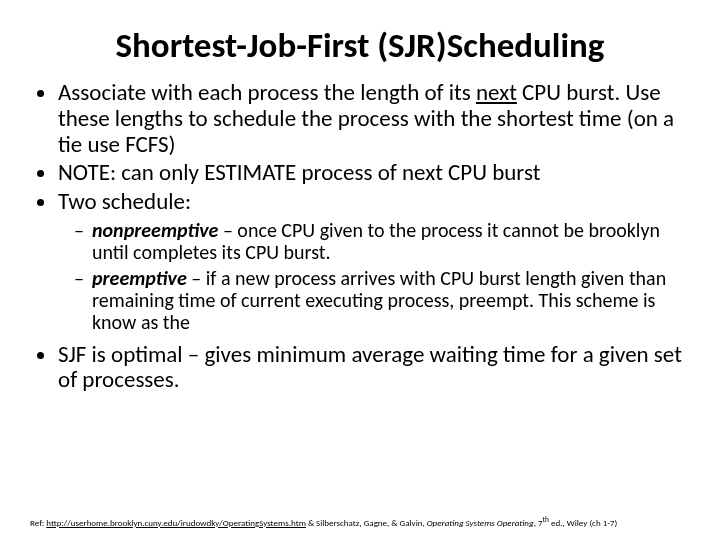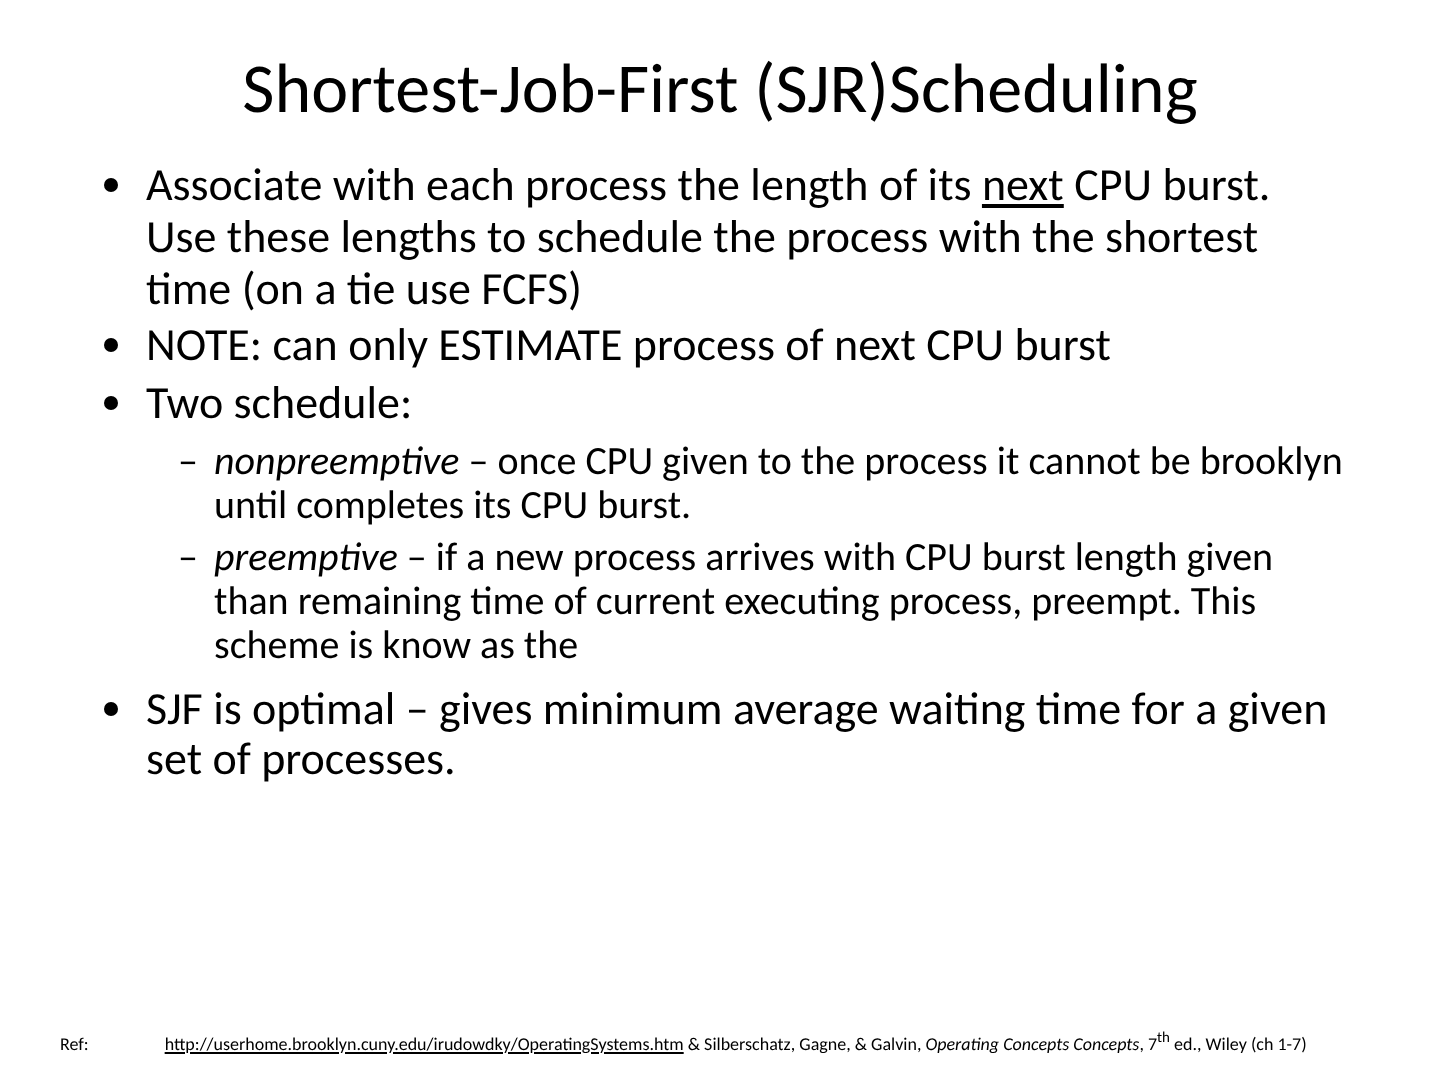--- a/index.html
+++ b/index.html
@@ -16,25 +16,25 @@
     width: 720px;
     height: 540px;
     box-sizing: border-box;
     padding: 20px 30px 0 30px;
     position: relative;
   }
   .title {
     font-size: 35px;
     text-align: center;
     margin: 4px 0 14px 0;
-    font-weight: 400;
+    font-weight: 700;
     letter-spacing: 0px;
   }
   ul.top {
-    margin: 15px;
+    margin: 0;
     padding-left: 28px;
     font-size: 23px;
     line-height: 1.12;
   }
   ul.top > li {
     margin-bottom: 3px;
     list-style-type: disc;
   }
   ul.sub {
     margin: 4px 0 8px 0;
@@ -46,32 +46,32 @@
     margin-bottom: 3px;
     list-style-type: none;
     position: relative;
   }
   ul.sub > li::before {
     content: "–";
     position: absolute;
     left: -18px;
   }
   .u { text-decoration: underline; }
-  .b { font-weight: 400; }
+  .b { font-weight: 700; }
   .i { font-style: italic; }
   .footer {
     position: absolute;
     bottom: 12px;
     left: 30px;
     right: 30px;
     font-size: 9px;
     color: #000;
     line-height: 1.15;
   }
-  .footer .link { text-decoration: underline; margin-left: 36px; }
+  .footer .link { text-decoration: underline; }
 </style>
 </head>
 <body>
 
 <div class="slide">
 
   <div class="title">Shortest-Job-First (SJR)Scheduling</div>
 
   <ul class="top">
     <li>
@@ -86,16 +86,16 @@
         </li>
         <li>
           <span class="b i">preemptive</span><span> – if a new process arrives with CPU burst length given than remaining time of current executing process, preempt.  This scheme is know as the</span><br>
         </li>
       </ul>
     </li>
     <li>SJF is optimal – gives minimum average waiting time for a given set of processes.</li>
   </ul>
 
   <div class="footer">
-    <span>Ref: </span><span class="link">http://userhome.brooklyn.cuny.edu/irudowdky/OperatingSystems.htm</span><span>  &amp; Silberschatz, Gagne, &amp; Galvin, </span><span class="i">Operating Concepts Concepts</span><span>, 7</span><sup>th</sup><span> ed., Wiley (ch 1-7)</span>
+    <span>Ref: </span><span class="link">http://userhome.brooklyn.cuny.edu/irudowdky/OperatingSystems.htm</span><span>  &amp; Silberschatz, Gagne, &amp; Galvin, </span><span class="i">Operating Systems Operating</span><span>, 7</span><sup>th</sup><span> ed., Wiley (ch 1-7)</span>
   </div>
 
 </div>
 
 </body></html>

